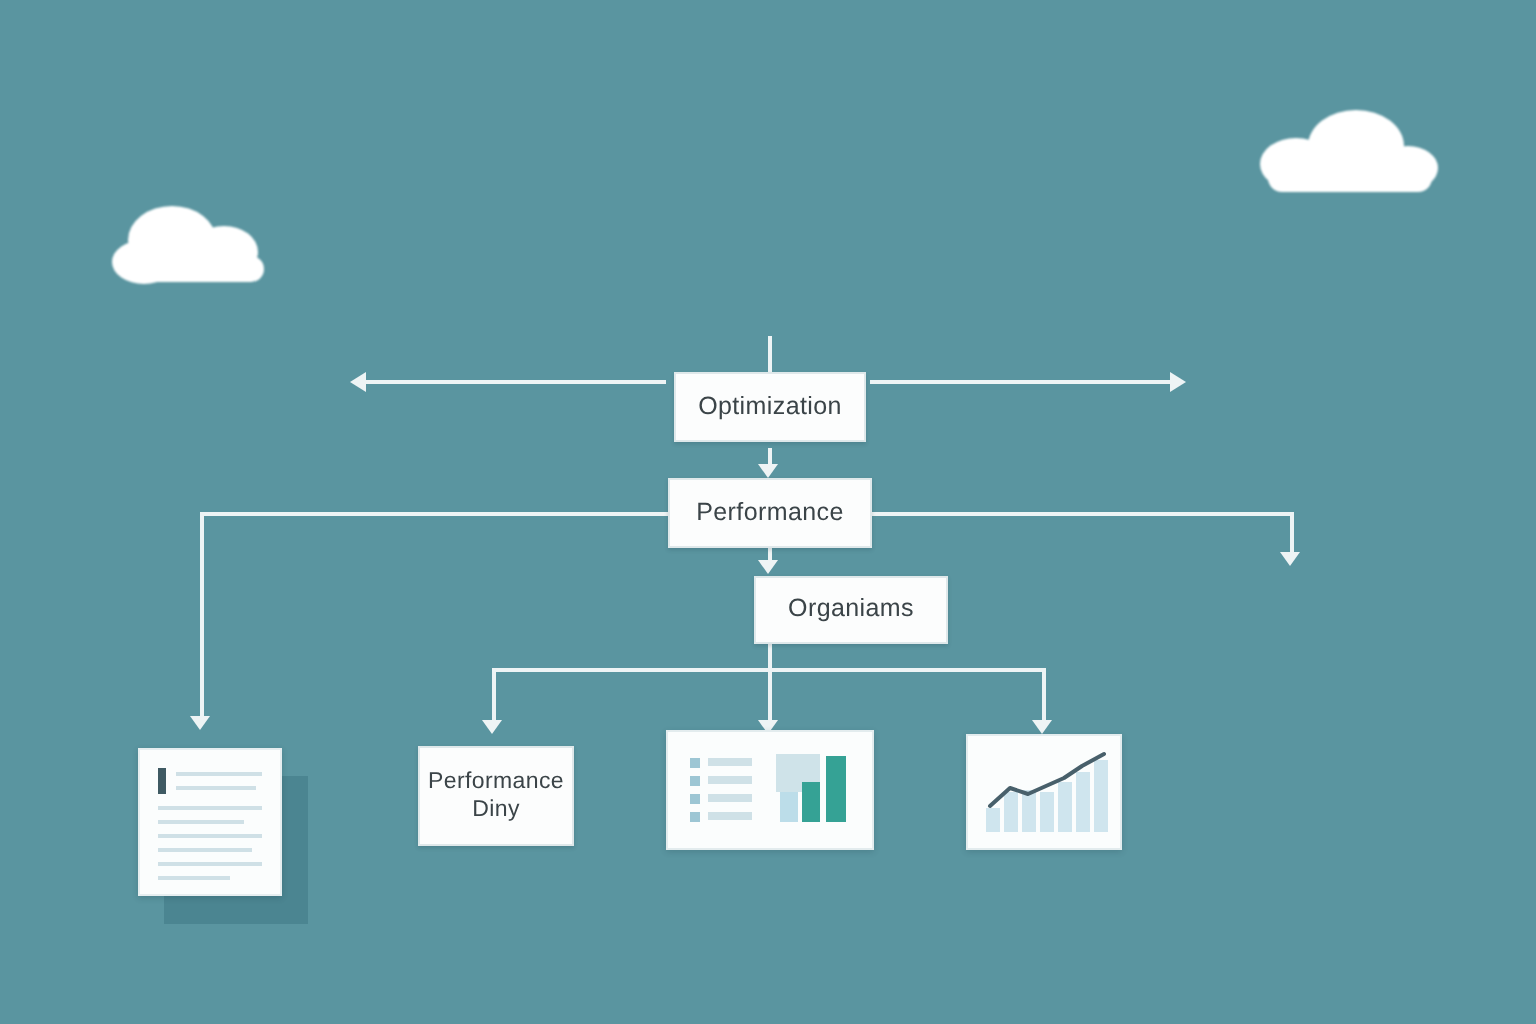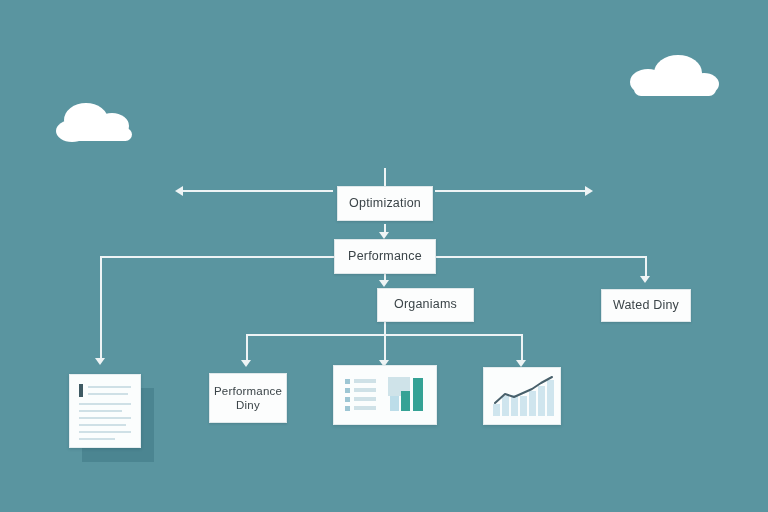--- a/index.html
+++ b/index.html
@@ -188,23 +188,20 @@
   </div>
 
   <div class="node" style="left:334px; top:239px; width:100px; height:33px;">
     <span>Performance</span>
   </div>
 
   <div class="node" style="left:337px; top:288px; width:95px; height:32px;margin-left:40px;">
     <span>Organiams</span>
   </div>
 
-  <div class="node" style="left:601px; top:289px; width:88px; height:31px;">
-    <span>Wated Diny</span>
-  </div>
 
   <div class="doc-shadow" style="left:82px; top:388px; width:70px; height:72px;"></div>
   <div class="doc-card" style="left:69px; top:374px; width:70px; height:72px;">
     <div class="doc-bar"></div>
     <div class="doc-line" style="top:11px; left:18px; width:43px;"></div>
     <div class="doc-line" style="top:18px; left:18px; width:40px;"></div>
     <div class="doc-line" style="top:28px; width:52px;"></div>
     <div class="doc-line" style="top:35px; width:43px;"></div>
     <div class="doc-line" style="top:42px; width:52px;"></div>
     <div class="doc-line" style="top:49px; width:47px;"></div>

